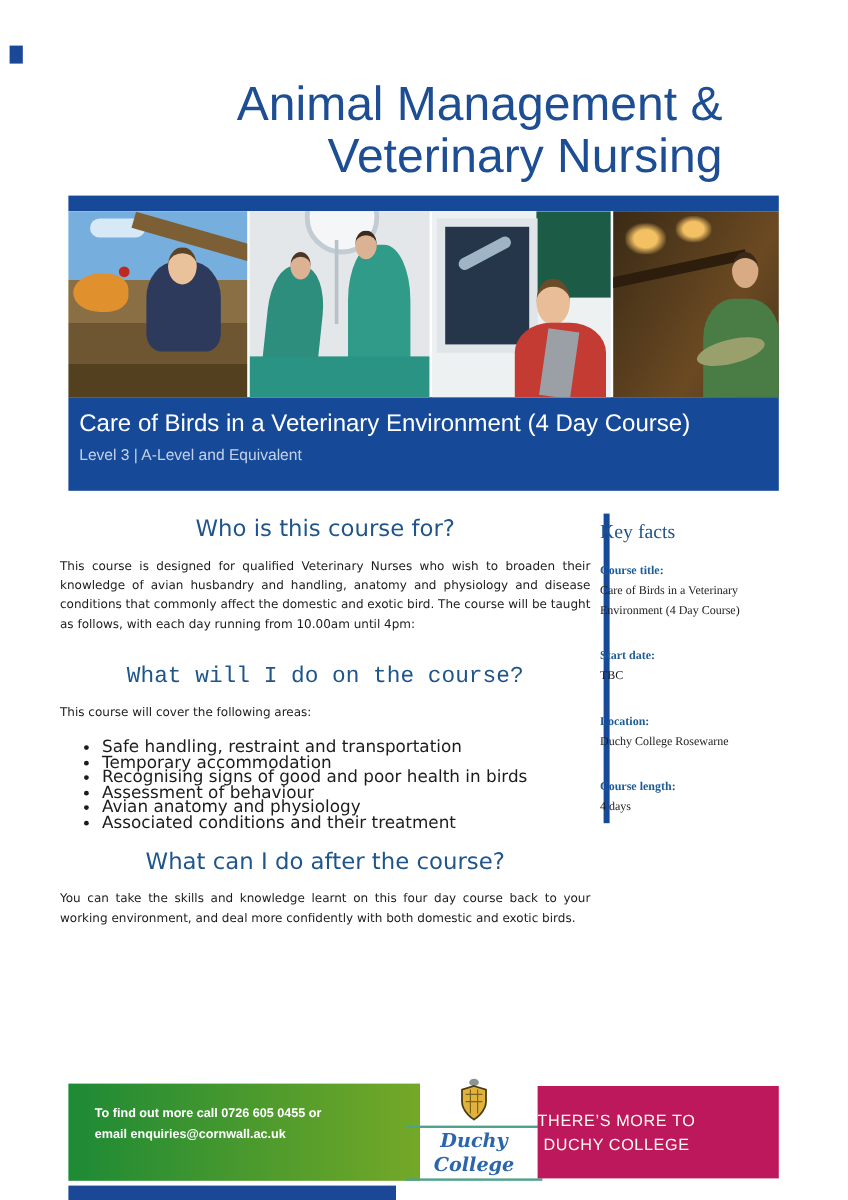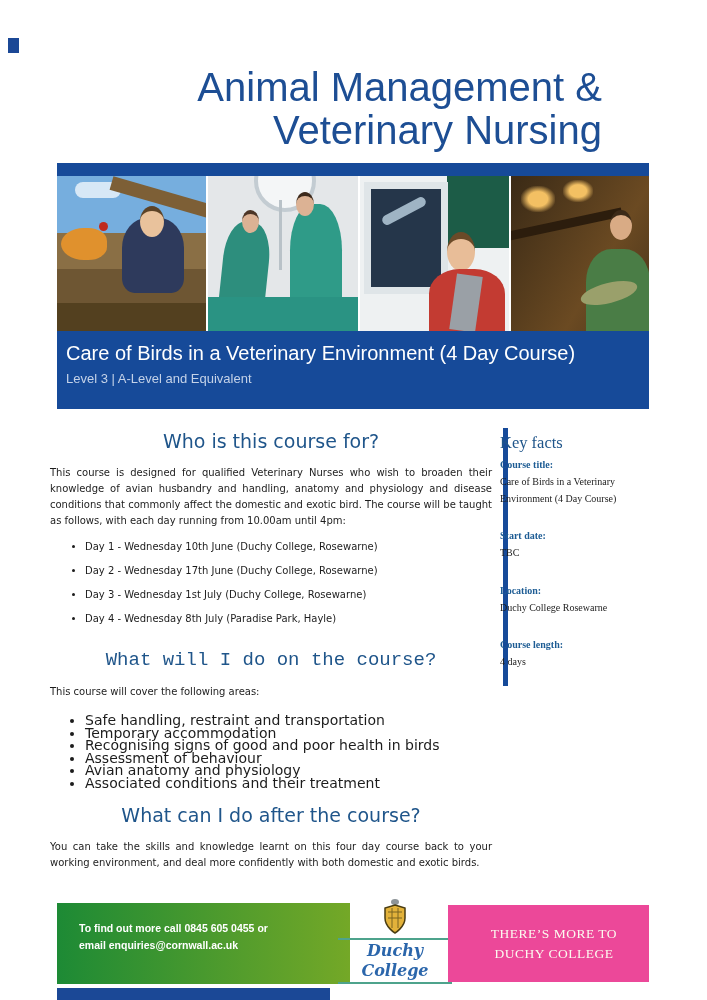--- a/index.html
+++ b/index.html
@@ -70,37 +70,37 @@
   ul.areas{margin:14px 0 0 0;padding:0 0 0 35px;font-size:14px;}
   ul.areas li{line-height:12.5px;margin-bottom:0;}
   .h-mid{margin-top:22px !important;font-family:Liberation Mono, monospace;}
   .h-after{margin-top:14px !important;}
 
   
   .kf-bar{position:absolute;left:503px;top:428px;width:5px;height:258px;background:#164a99;}
   .keyfacts{position:absolute;left:500px;top:430px;width:160px;font-family:Liberation Serif, serif;}
   .keyfacts h3{margin:0;padding-top:3px;font-weight:normal;font-size:16.5px;color:#1f558a;}
   .kf-item{margin-top:21px;}
-  .kf-item:first-of-type{margin-top:4px;}
+  .kf-item:first-of-type{margin-top:15px;}
   .kf-label{font-size:10px;font-weight:bold;color:#1d5c94;line-height:15px;}
   .kf-value{font-size:10px;line-height:16.5px;color:#1c1c1c;white-space:pre-line;margin-top:2px;}
 
   
   .footer-green{position:absolute;left:57px;top:903px;width:293px;height:81px;
                 background:linear-gradient(90deg,#1d8a35,#74a827);color:#fff;
                 font-family:"Liberation Sans",sans-serif;font-weight:bold;
                 font-size:10.5px;line-height:17px;padding:17px 0 0 22px;box-sizing:border-box;}
   .footer-logo{position:absolute;left:338px;top:898px;width:114px;height:86px;text-align:center;}
   .logo-crest{display:block;margin:0 auto 2px auto;}
   .logo-line{width:114px;height:2px;background:#4ea38c;}
   .logo-script{font-family:"DejaVu Serif",serif;font-style:italic;font-weight:bold;
                font-size:16px;color:#2b66ab;line-height:20px;padding:1px 0;}
-  .footer-olive{position:absolute;left:448px;top:905px;width:212px;height:77px;background:#ec4899;
-                display:flex;align-items:center;justify-content:center;text-align:center;
-                font-family:Liberation Serif, serif;font-size:13.5px;line-height:20px;
+  .footer-olive{position:absolute;left:448px;top:905px;width:212px;height:77px;background:#be185d;
+                display:flex;align-items:center;justify-content:flex-start;text-align:center;
+                font-family:Liberation Sans, sans-serif;font-size:13.5px;line-height:20px;
                 letter-spacing:0.5px;color:#fbfbef;}
 </style>
 </head>
 <body>
 
 <div class="page">
 
   <div class="corner-mark"></div>
 
   <div class="main-title">
@@ -150,26 +150,20 @@
 
     <div class="banner">
       <h2>Care of Birds in a Veterinary Environment (4 Day Course)</h2>
       <div class="sub">Level 3 | A-Level and Equivalent</div>
     </div>
   </div>
 
   <div class="content">
     <h3>Who is this course for?</h3>
     <p>This course is designed for qualified Veterinary Nurses who wish to broaden their knowledge of avian husbandry and handling, anatomy and physiology and disease conditions that commonly affect the domestic and exotic bird. The course will be taught as follows, with each day running from 10.00am until 4pm:</p>
-    <ul class="days">
-      <li>Day 1 - Wednesday 10th June (Duchy College, Rosewarne)</li>
-      <li>Day 2 - Wednesday 17th June (Duchy College, Rosewarne)</li>
-      <li>Day 3 - Wednesday 1st July (Duchy College, Rosewarne)</li>
-      <li>Day 4 - Wednesday  8th July (Paradise Park, Hayle)</li>
-    </ul>
 
     <h3 class="h-mid">What will I do on the course?</h3>
     <p class="nojust">This course will cover the following areas:</p>
     <ul class="areas">
       <li>Safe handling, restraint and transportation</li>
       <li>Temporary accommodation</li>
       <li>Recognising signs of good and poor health in birds</li>
       <li>Assessment of behaviour</li>
       <li>Avian anatomy and physiology</li>
       <li>Associated conditions and their treatment</li>
@@ -195,21 +189,21 @@
       <div class="kf-label">Location:</div>
       <div class="kf-value">Duchy College Rosewarne</div>
     </div>
     <div class="kf-item">
       <div class="kf-label">Course length:</div>
       <div class="kf-value">4 days</div>
     </div>
   </div>
 
   <div class="footer-green">
-    <div>To find out more call 0845 605 0455 or</div>
+    <div>To find out more call 0726 605 0455 or</div>
     <div>email enquiries@cornwall.ac.uk</div>
   </div>
 
   <div class="footer-logo">
     <svg class="logo-crest" width="26" height="38" viewBox="0 0 26 38">
       <ellipse cx="13" cy="4" rx="4" ry="3" fill="#8d9498"></ellipse>
       <path d="M13 7 L23 10 V20 C23 29 13 35 13 35 C13 35 3 29 3 20 V10 Z" fill="#e3b23a" stroke="#4a3d12" stroke-width="1.5"></path>
       <path d="M6 14 H20 M6 20 H20 M10 10 V30 M16 10 V30" stroke="#7a6420" stroke-width="1" fill="none"></path>
     </svg>
     <div class="logo-line"></div>

